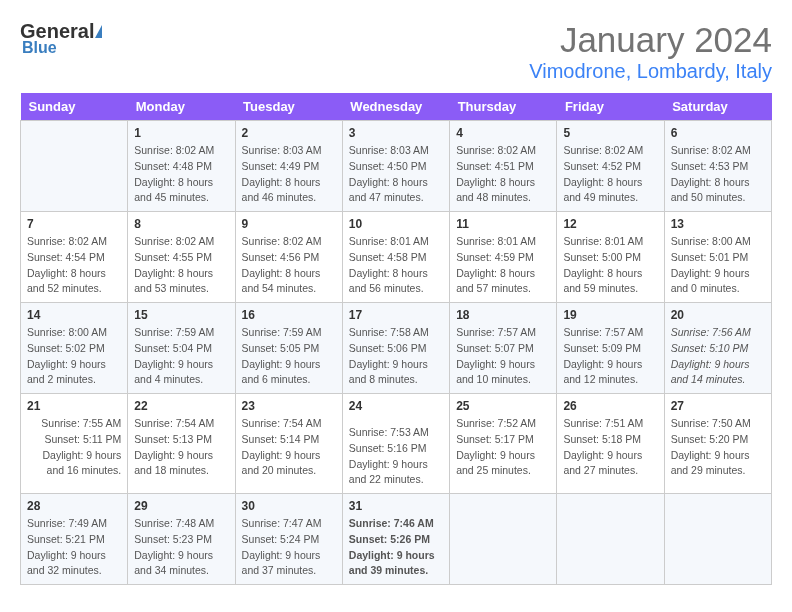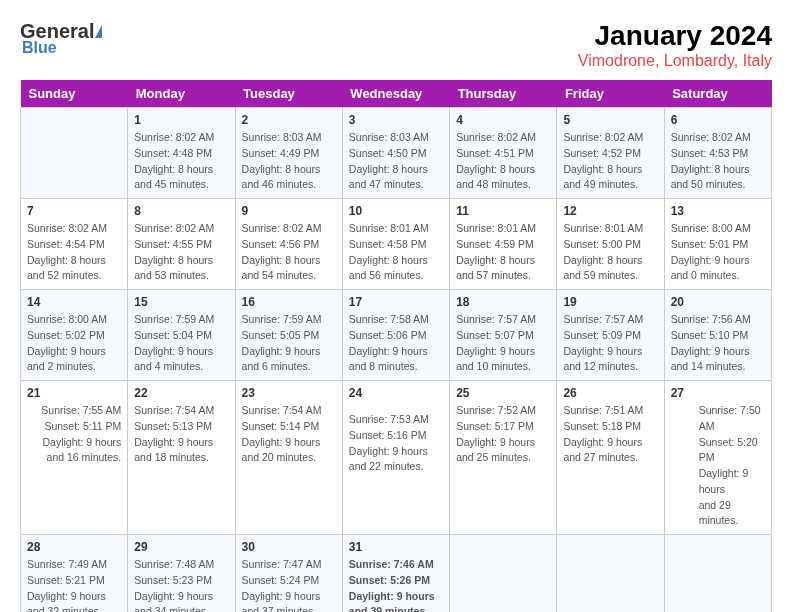--- a/index.html
+++ b/index.html
@@ -20,36 +20,36 @@
       display: flex;
       flex-direction: column;
       align-items: flex-start;
     }
     .logo-general { color: #333; }
     .logo-blue { color: #3a7ebf; }
     .title-block {
       text-align: right;
     }
     .month-title {
-      font-size: 28px;
-      font-weight: bold;
-      color: #000000;
+      font-size: 35px;
+      font-weight: normal;
+      color: #737373;
     }
     .location {
-      font-size: 16px;
-      color: #ef4444;
+      font-size: 20px;
+      color: #3b82f6;
       text-align: right;
     }
     table {
       width: 100%;
       border-collapse: collapse;
       table-layout: fixed;
     }
     thead tr th {
-      background-color: #a21caf;
+      background-color: #8b5cf6;
       color: #fff;
       text-align: left;
       padding: 6px 8px;
       font-size: 13px;
       font-weight: bold;
     }
     tbody tr td {
       border: 1px solid #ccc;
       vertical-align: top;
       padding: 5px 6px;
@@ -238,21 +238,21 @@
         </td>
         <td>
           <span class="day-number">19</span>
           <div class="day-info" style="white-space: pre-line;">Sunrise: 7:57 AM
 Sunset: 5:09 PM
 Daylight: 9 hours
 and 12 minutes.</div>
         </td>
         <td>
           <span class="day-number">20</span>
-          <div class="day-info" style="white-space: pre-line;">Sunrise: 7:56 AM
+          <div class="day-info" style="white-space: pre-line; font-style: italic;">Sunrise: 7:56 AM
 Sunset: 5:10 PM
 Daylight: 9 hours
 and 14 minutes.</div>
         </td>
       </tr>
       <tr>
         <td>
           <span class="day-number">21</span>
           <div class="day-info" style="white-space: pre-line; text-align: right;">Sunrise: 7:55 AM
 Sunset: 5:11 PM
@@ -289,21 +289,21 @@
         </td>
         <td>
           <span class="day-number">26</span>
           <div class="day-info" style="white-space: pre-line;">Sunrise: 7:51 AM
 Sunset: 5:18 PM
 Daylight: 9 hours
 and 27 minutes.</div>
         </td>
         <td>
           <span class="day-number">27</span>
-          <div class="day-info" style="white-space: pre-line; margin-left: 28px;">Sunrise: 7:50 AM
+          <div class="day-info" style="white-space: pre-line;">Sunrise: 7:50 AM
 Sunset: 5:20 PM
 Daylight: 9 hours
 and 29 minutes.</div>
         </td>
       </tr>
       <tr>
         <td>
           <span class="day-number">28</span>
           <div class="day-info" style="white-space: pre-line;">Sunrise: 7:49 AM
 Sunset: 5:21 PM

